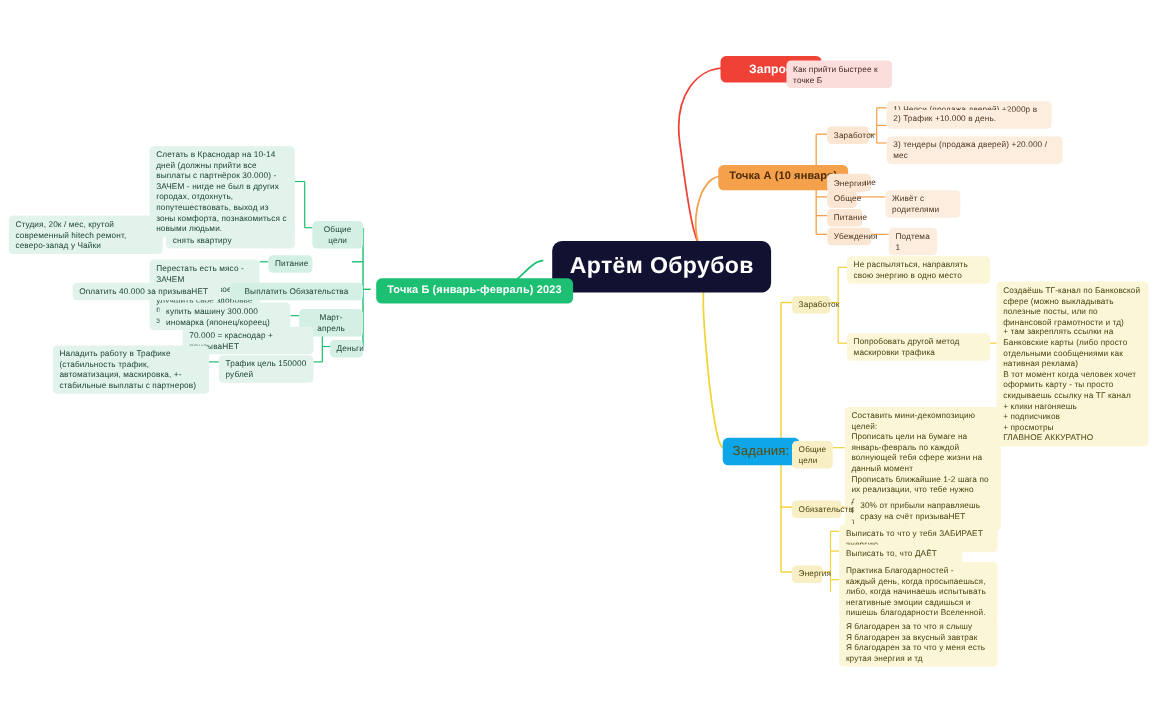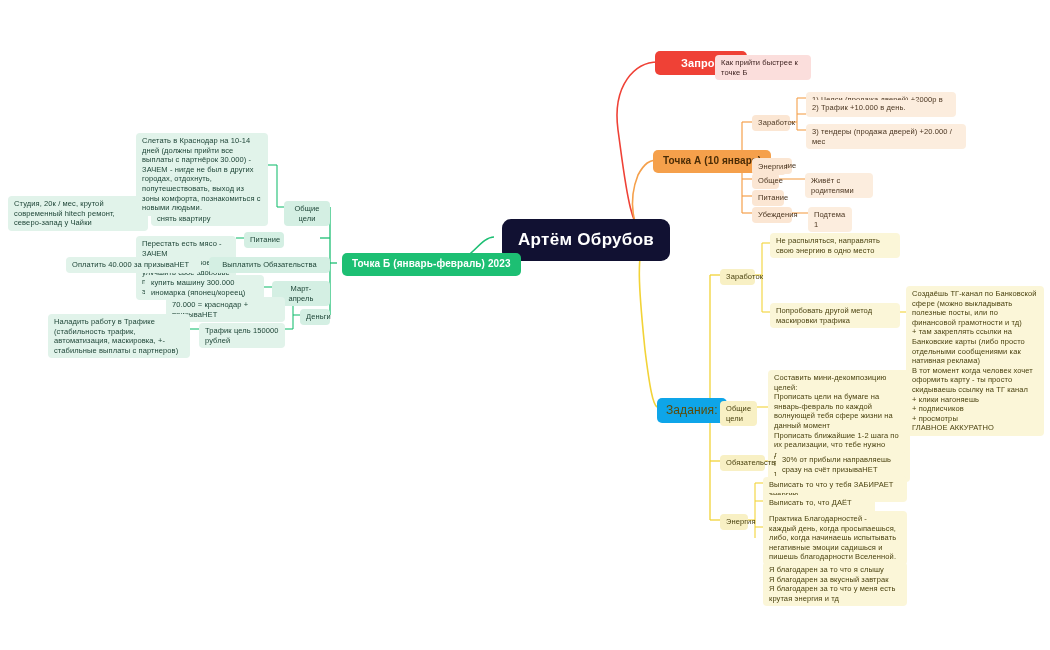--- a/index.html
+++ b/index.html
@@ -24,21 +24,21 @@
     line-height: 1.28;
     white-space: pre-line;
     letter-spacing: 0.1px;
   }
 
   
   .root {
     background: #111132;
     color: #ffffff;
     border-radius: 9px;
-    font-size: 17px;
+    font-size: 21px;
     font-weight: 700;
     padding: 10px 16px;
     letter-spacing: 0.3px;
   }
 
   
   .n-red-main { background:#ef4136; color:#ffffff; font-size:11px; font-weight:700; padding:5px 26px; border-radius:5px; }
   .n-red      { background:#fbdedc; color:#3d2220; font-size:7.5px; }
 
   
@@ -158,21 +158,21 @@
   <div class="node n-or2" style="left:805px; top:173px; width:68px;">Живёт с родителями</div>
   <div class="node n-or" style="left:752px; top:190px; width:32px;">Питание</div>
   <div class="node n-or" style="left:752px; top:207px; width:40px;">Убеждения</div>
   <div class="node n-or2" style="left:808px; top:207px; width:44px;">Подтема 1</div>
 
   <div class="node n-ye-main" style="left:657px; top:398px;">Задания:</div>
 
   <div class="node n-ye" style="left:720px; top:269px; width:35px;">Заработок</div>
   <div class="node n-ye2" style="left:770px; top:233px; width:130px;">Не распыляться, направлять свою энергию в одно место</div>
   <div class="node n-ye2" style="left:770px; top:303px; width:130px;">Попробовать другой метод маскировки трафика</div>
-  <div class="node n-ye2" style="left:906px; top:256px; width:138px;margin-top:30px;">Создаёшь ТГ-канал по Банковской сфере (можно выкладывать полезные посты, или по финансовой грамотности и тд)
+  <div class="node n-ye2" style="left:906px; top:256px; width:138px;">Создаёшь ТГ-канал по Банковской сфере (можно выкладывать полезные посты, или по финансовой грамотности и тд)
 + там закреплять ссылки на Банковские карты (либо просто отдельными сообщениями как нативная реклама)
 В тот момент когда человек хочет оформить карту - ты просто скидываешь ссылку на ТГ  канал
 + клики нагоняешь
 + подписчиков
 + просмотры
 ГЛАВНОЕ АККУРАТНО</div>
 
   <div class="node n-ye" style="left:720px; top:401px; width:37px;">Общие цели</div>
   <div class="node n-ye2" style="left:768px; top:370px; width:142px;">Составить мини-декомпозицию целей:
 Прописать цели на бумаге на январь-февраль по каждой волнующей тебя сфере жизни на данный момент

